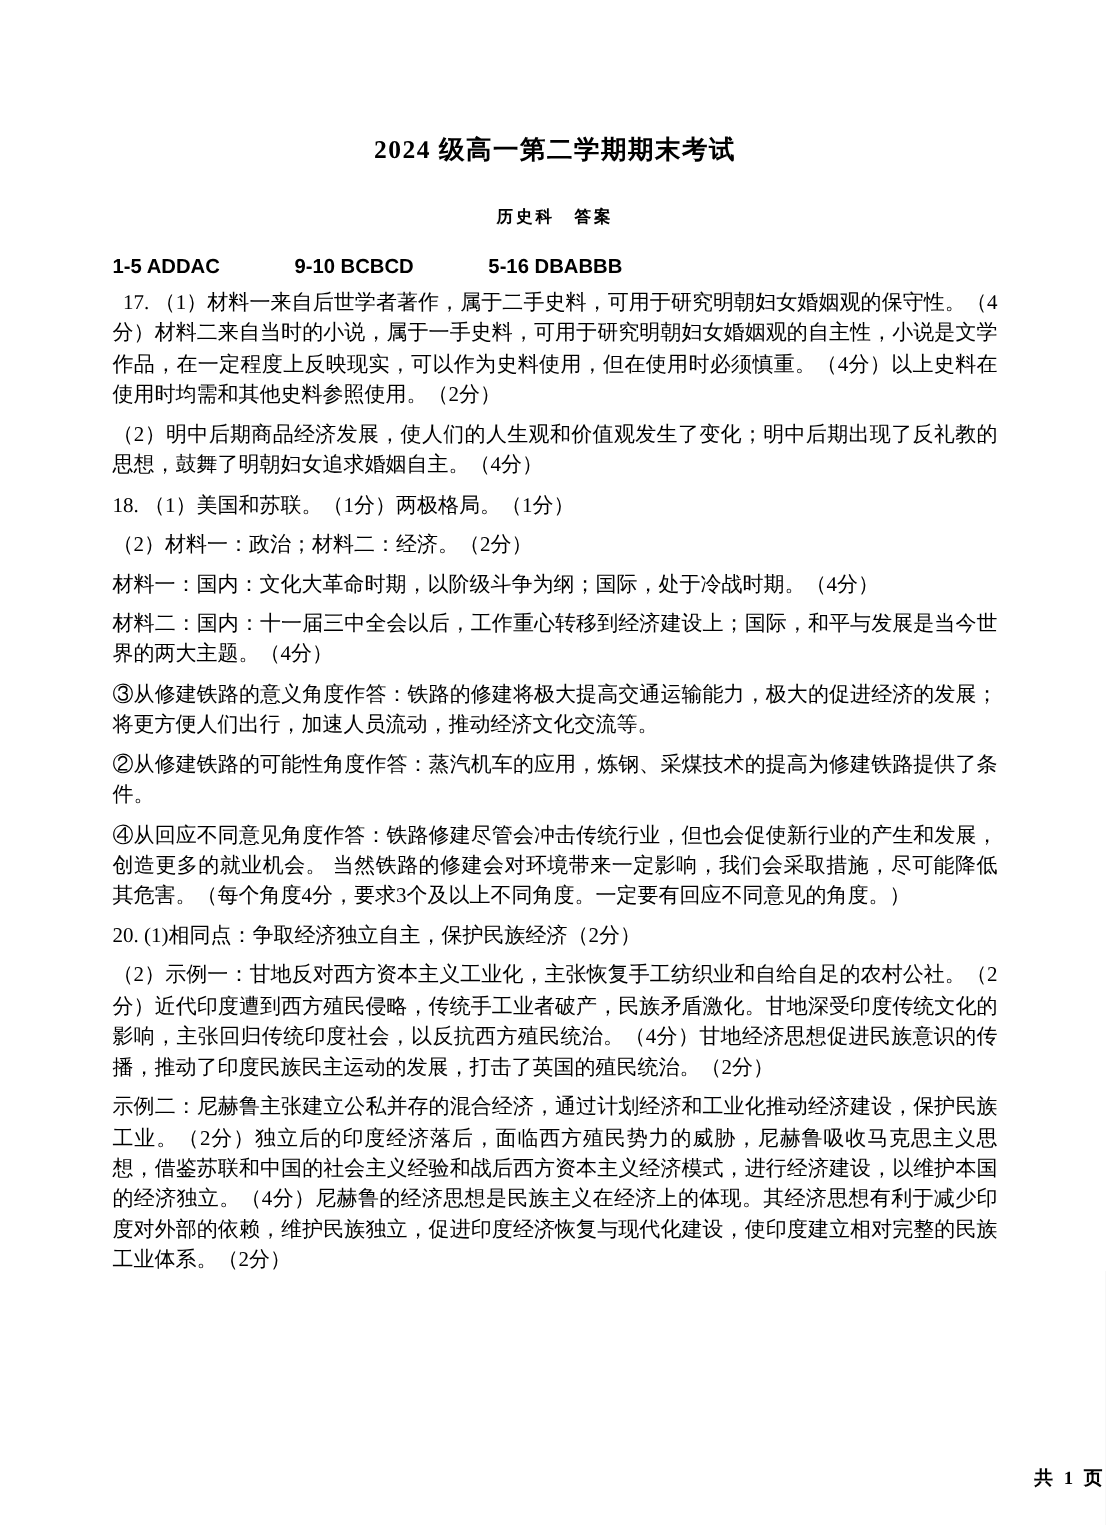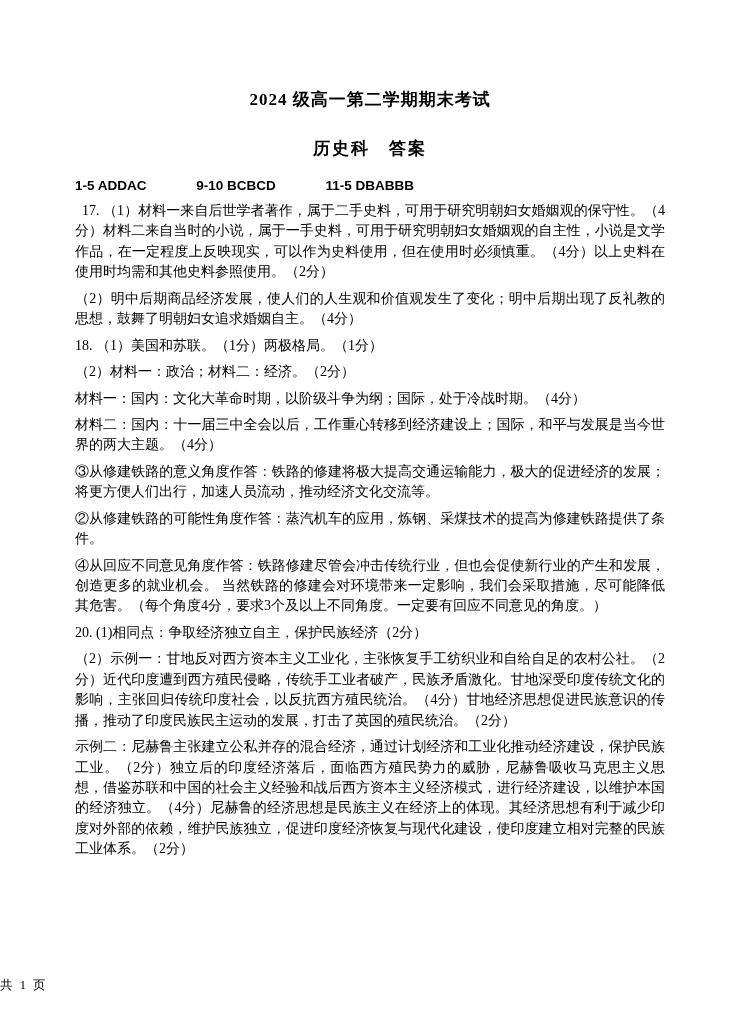--- a/index.html
+++ b/index.html
@@ -22,21 +22,21 @@
   .exam-title {
     text-align: center;
     font-weight: bold;
     font-size: 17px;
     letter-spacing: 1px;
     margin: 0 0 26px 0;
   }
   .exam-subtitle {
     text-align: center;
     font-weight: bold;
-    font-size: 17px;
+    font-size: 11px;
     letter-spacing: 2px;
     margin: 0 0 18px 0;
   }
   .answer-key {
     font-family: "Liberation Sans", "DejaVu Sans", sans-serif;
     font-weight: bold;
     font-size: 13.5px;
     margin: 0 0 8px 0;
   }
   .answer-key span {
@@ -50,37 +50,38 @@
     margin: 0 0 6px 0;
   }
   .body-text p.indent {
     text-indent: 0.5em;
   }
   .page-footer {
     position: absolute;
     bottom: 26px;
     left: 0;
     right: 0;
-    text-align: left;
+    text-align: right;
     font-size: 12.5px;
     letter-spacing: 2px;
+    font-weight: bold;
   }
 </style>
 </head>
 <body>
 
 <div class="page">
 
   <h1 class="exam-title">2024 级高一第二学期期末考试</h1>
   <h2 class="exam-subtitle">历史科　答案</h2>
 
   <div class="answer-key">
     <span>1-5 ADDAC</span>
     <span>9-10 BCBCD</span>
-    <span>11-5 DBABBB</span>
+    <span>5-16 DBABBB</span>
   </div>
 
   <div class="body-text">
     <p class="indent">17. （1）材料一来自后世学者著作，属于二手史料，可用于研究明朝妇女婚姻观的保守性。（4分）材料二来自当时的小说，属于一手史料，可用于研究明朝妇女婚姻观的自主性，小说是文学作品，在一定程度上反映现实，可以作为史料使用，但在使用时必须慎重。（4分）以上史料在使用时均需和其他史料参照使用。（2分）</p>
     <p>（2）明中后期商品经济发展，使人们的人生观和价值观发生了变化；明中后期出现了反礼教的思想，鼓舞了明朝妇女追求婚姻自主。（4分）</p>
     <p>18. （1）美国和苏联。（1分）两极格局。（1分）</p>
     <p>（2）材料一：政治；材料二：经济。（2分）</p>
     <p>材料一：国内：文化大革命时期，以阶级斗争为纲；国际，处于冷战时期。（4分）</p>
     <p>材料二：国内：十一届三中全会以后，工作重心转移到经济建设上；国际，和平与发展是当今世界的两大主题。（4分）</p>
     <p>③从修建铁路的意义角度作答：铁路的修建将极大提高交通运输能力，极大的促进经济的发展；将更方便人们出行，加速人员流动，推动经济文化交流等。</p>

